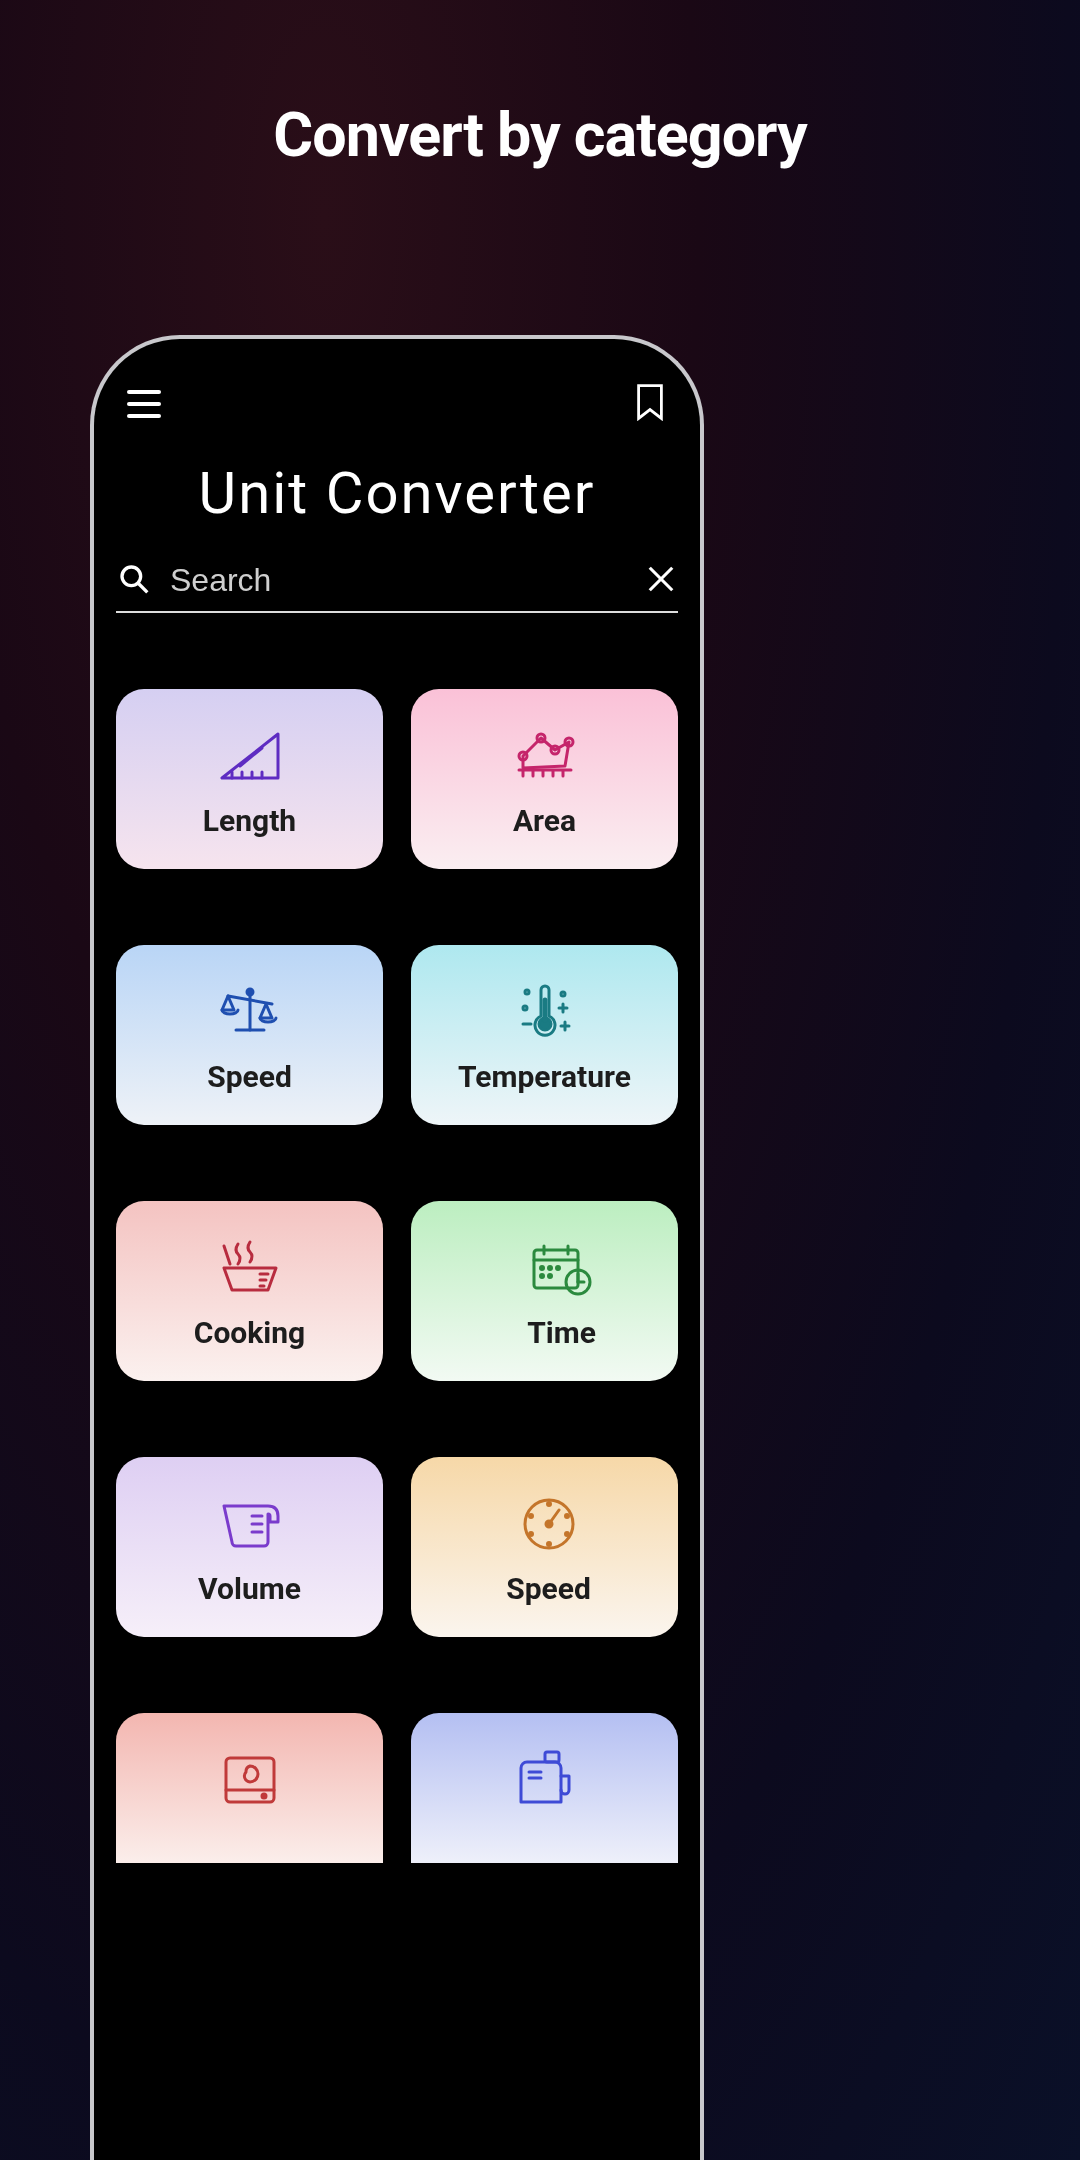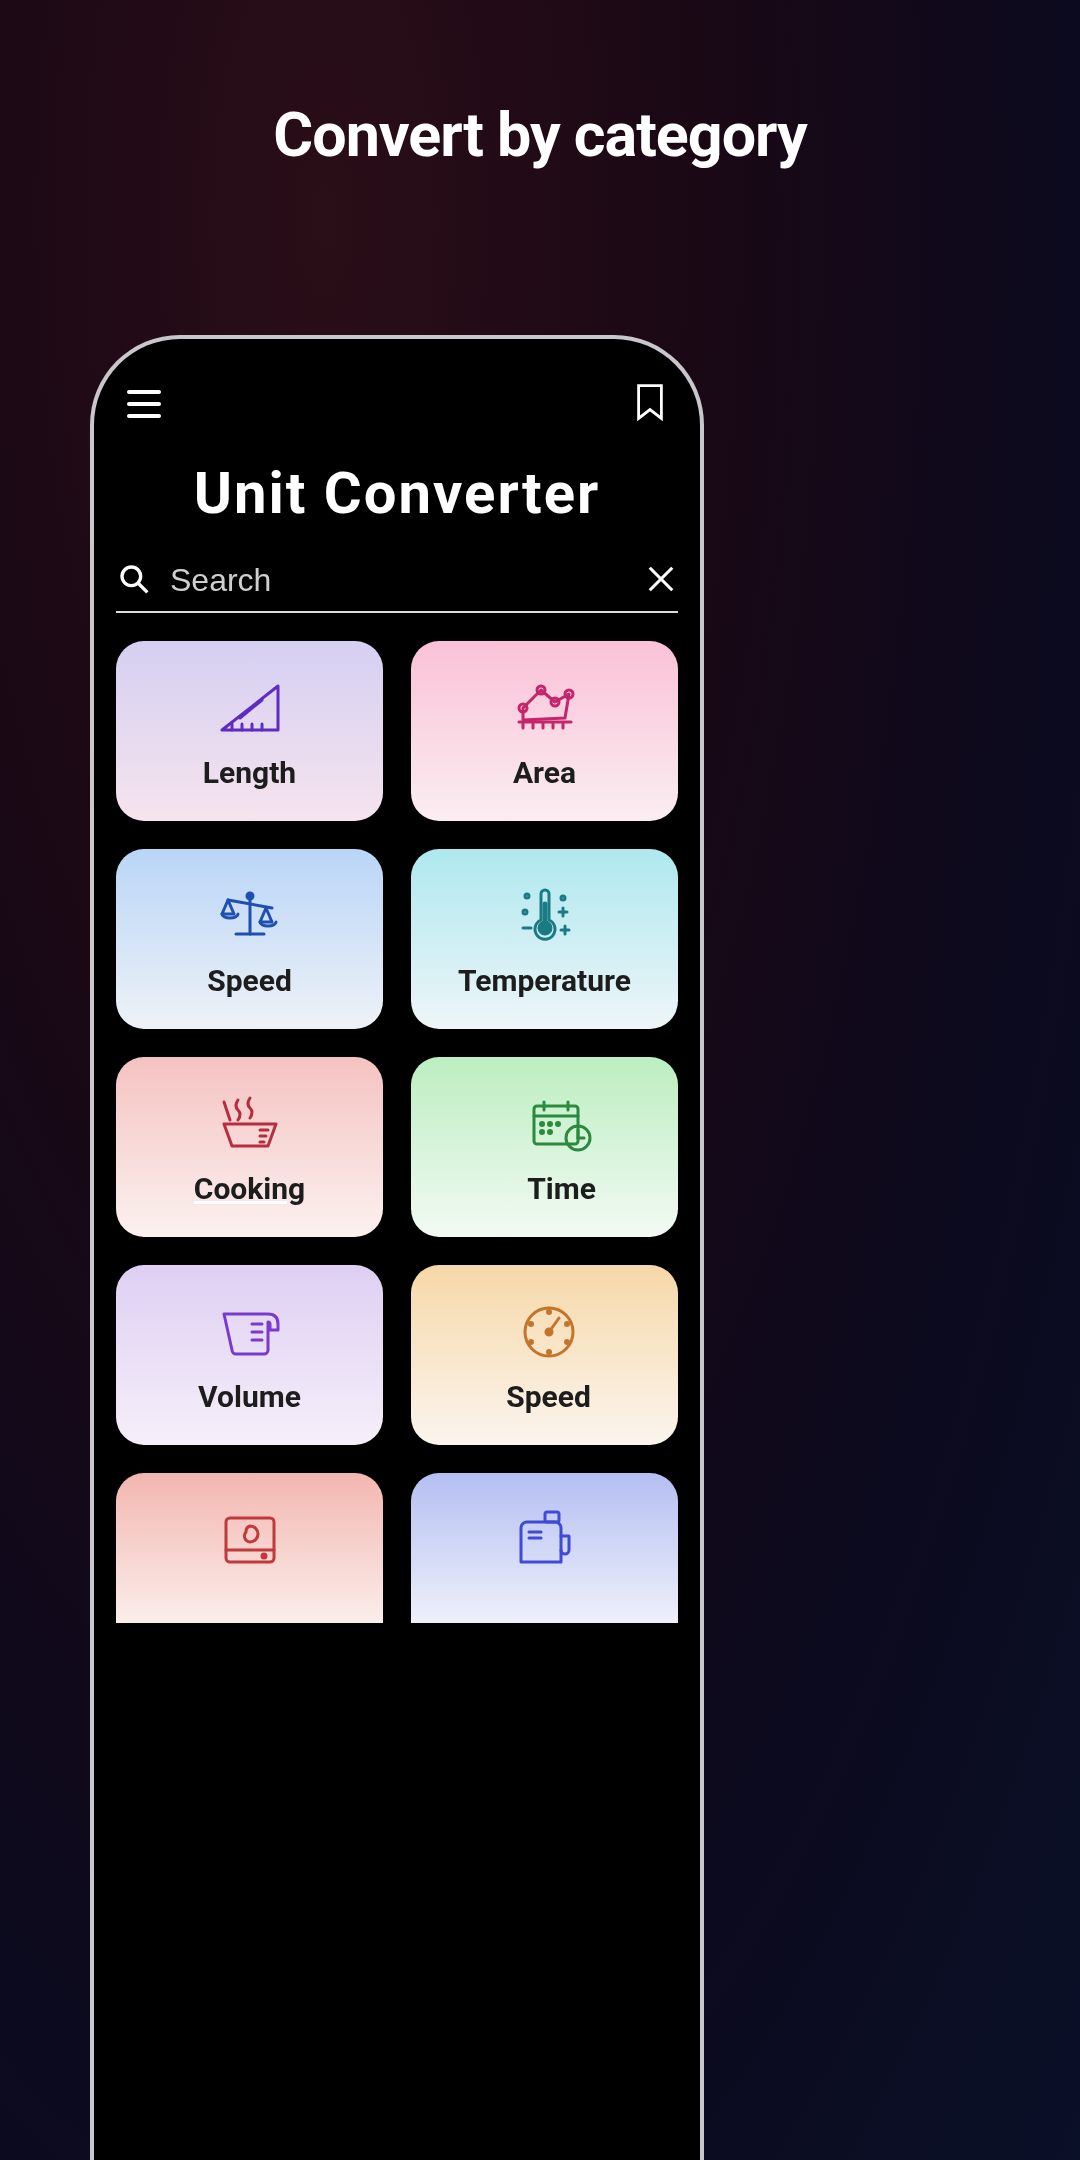--- a/index.html
+++ b/index.html
@@ -35,21 +35,21 @@
   .topbar {
     display: flex;
     justify-content: space-between;
     align-items: center;
     padding: 0 30px 25px;
   }
   .menu-btn, .bookmark-btn { width: 40px; height: 40px; display: flex; align-items: center; justify-content: center; cursor: pointer; }
   .menu-icon { width: 34px; height: 28px; display: flex; flex-direction: column; justify-content: space-between; }
   .menu-icon span { display: block; height: 4px; border-radius: 2px; background: #fff; width: 100%; }
   .bookmark-icon svg { width: 32px; height: 38px; }
-  .app-title { text-align: center; font-size: 58px; font-weight: 700; letter-spacing: 2px; margin: 10px 5px 25px; }
+  .app-title { text-align: center; font-size: 58px; font-weight: 400; letter-spacing: 2px; margin: 10px 5px 25px; }
   .searchbar {
     display: flex;
     align-items: center;
     margin: 0 22px;
     border-bottom: 2px solid #ddd;
     padding: 10px 2px 12px;
     gap: 20px;
   }
   .search-icon svg { width: 32px; height: 32px; }
   .search-input {
@@ -71,31 +71,32 @@
   .card {
     border-radius: 28px;
     height: 180px;
     display: flex;
     flex-direction: column;
     align-items: center;
     justify-content: center;
     gap: 12px;
     cursor: pointer;
     position: relative;
+    margin-top: 48px;
   }
   .card-label { font-size: 30px; font-weight: 700; color: #1d1d1d; }
   .card-icon { width: 80px; height: 70px; display: flex; align-items: center; justify-content: center; }
   .card-icon svg { width: 80px; height: 70px; }
 
   
   .g-length { background: linear-gradient(180deg, #d5cff2 0%, #f6e4ee 100%); }
   .g-area { background: linear-gradient(180deg, #fac1d7 0%, #faeef1 100%); }
   .g-weight { background: linear-gradient(180deg, #b9d5f6 0%, #eef2f7 100%); }
   .g-temp { background: linear-gradient(180deg, #aee8ef 0%, #eef5f8 100%); }
-  .g-cook { background: linear-gradient(180deg, #f4c3c1 0%, #fbf1ef 100%); text-decoration: underline; }
+  .g-cook { background: linear-gradient(180deg, #f4c3c1 0%, #fbf1ef 100%); }
   .g-time { background: linear-gradient(180deg, #bceec0 0%, #f2faf3 100%); padding-left: 34px; }
   .g-vol  { background: linear-gradient(180deg, #decff3 0%, #f6eff9 100%); }
   .g-speed{ background: linear-gradient(180deg, #f6d8a8 0%, #fbf5ee 100%); padding-left: 8px; }
   .g-data { background: linear-gradient(180deg, #f3b6b0 0%, #fbeeeb 100%); }
   .g-fuel { background: linear-gradient(180deg, #b4bff2 0%, #eef0fa 100%); }
 
   .row-partial .card { height: 150px; border-radius: 28px 28px 0 0; justify-content: flex-start; padding-top: 30px; }
 </style>
 </head>
 <body>

